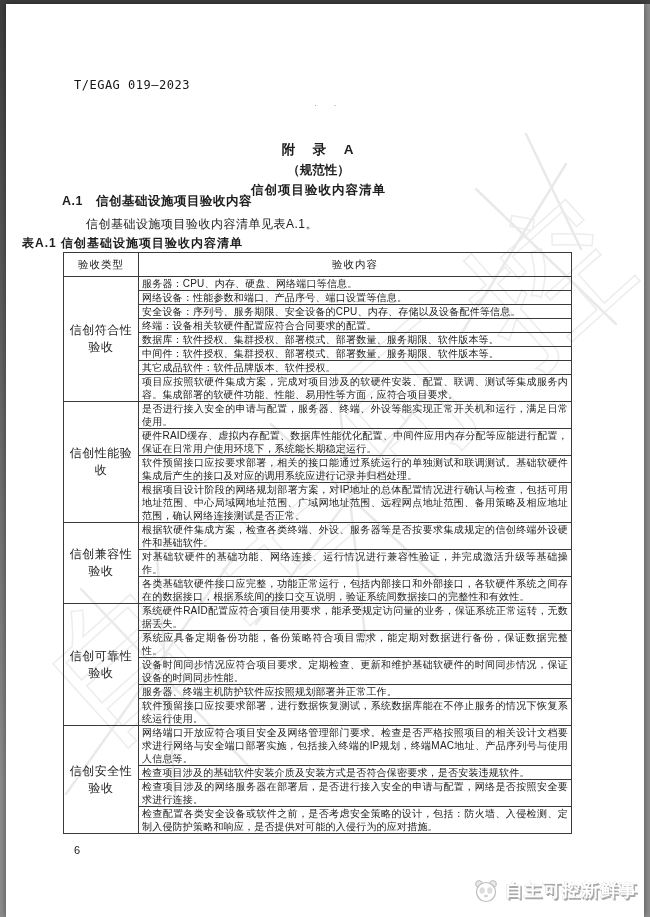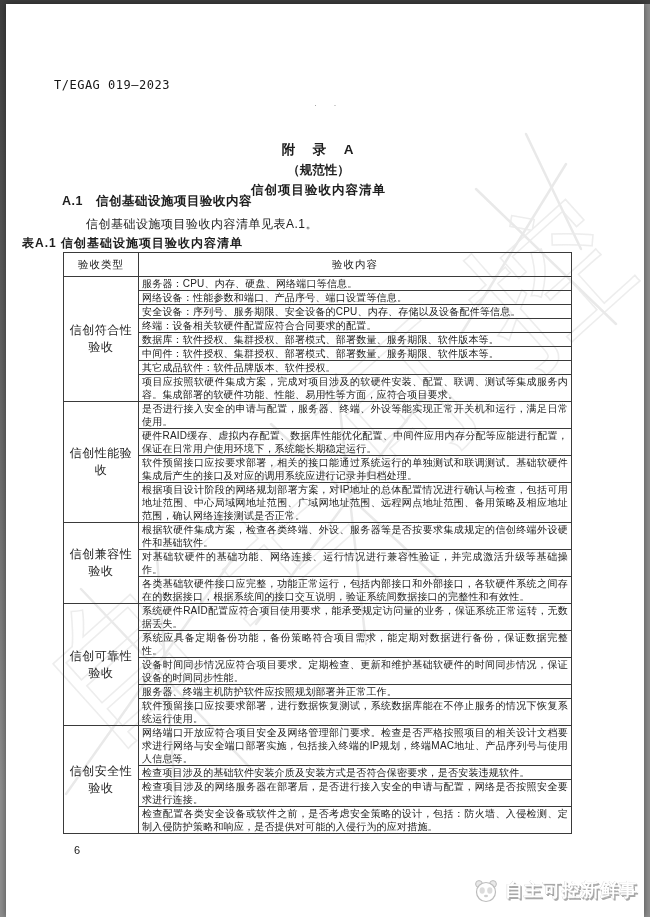--- a/index.html
+++ b/index.html
@@ -23,21 +23,21 @@
     position: absolute; left: 6px; top: 4px; width: 638px; height: 913px;
     background: #ffffff;
     box-shadow: 0 0 7px rgba(0,0,0,0.45);
     color: #1d1d1d;
   }
   .watermark {
     position: absolute; left: 0; top: 0; width: 638px; height: 913px;
     pointer-events: none; opacity: 0.8;
   }
   .doc-code {
-    position: absolute; left: 48px; top: 74px;
+    position: absolute; left: 68px; top: 74px;
     font-family: "DejaVu Sans Mono", "Liberation Mono", monospace;
     font-size: 12px; letter-spacing: 0.5px; color: #161616;
   }
   .stray-dots {
     position: absolute; left: 308px; top: 96px;
     font-size: 9px; color: #9a9a9a; letter-spacing: 7px;
   }
   .title-block { position: absolute; left: 0; top: 137px; width: 625px; text-align: center; }
   .appendix-title { font-size: 13.5px; font-weight: bold; letter-spacing: 2px; }
   .normative     { font-size: 12.5px; font-weight: bold; margin-top: 3px; }

